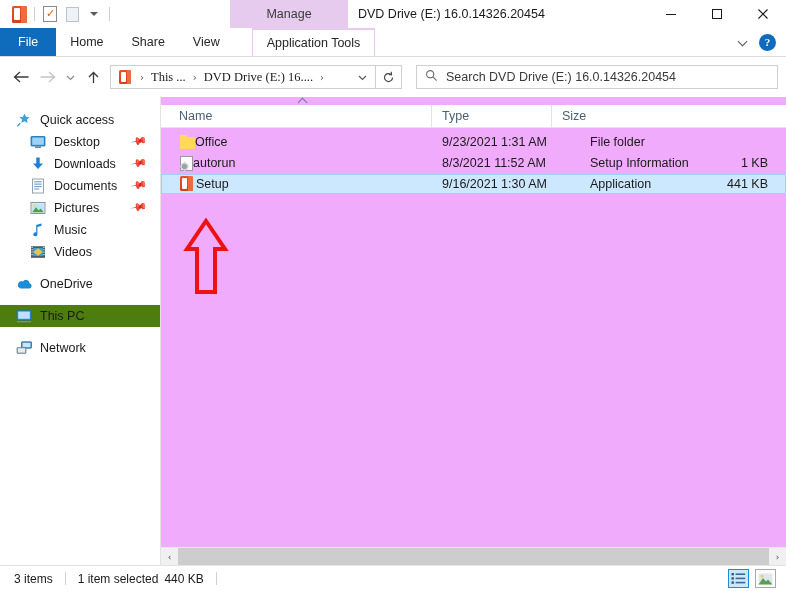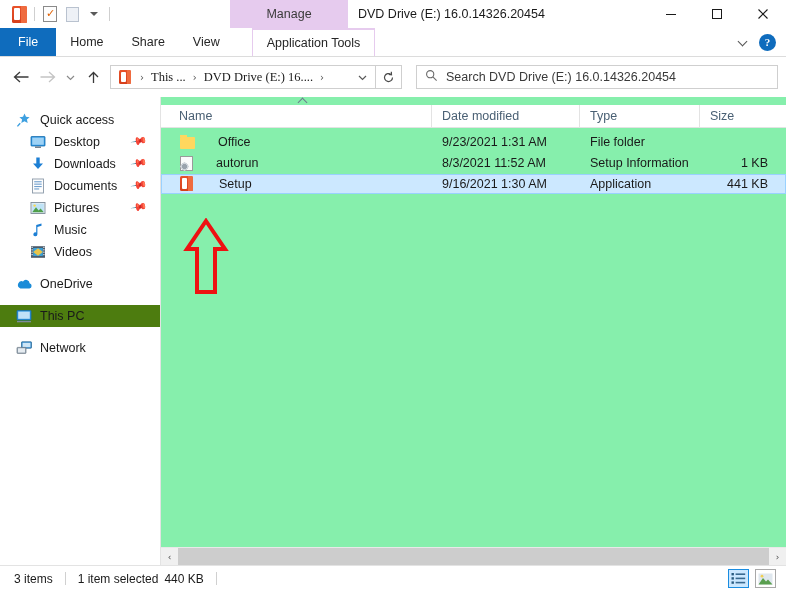--- a/index.html
+++ b/index.html
@@ -226,21 +226,21 @@
   }
   .pin {
     position: absolute; right: 14px; top: 4px;
     color: #8a8a8a; font-size: 11px;
     transform: rotate(35deg);
     font-family: "DejaVu Sans", sans-serif;
   }
 
   .listpane {
     flex: 1; display: flex; flex-direction: column;
-    min-width: 0; background: #86efac;
+    min-width: 0; background: #f0abfc;
     position: relative;
   }
   .sortmark {
     height: 8px; position: relative;
   }
   .sortmark::after {
     content: ""; position: absolute;
     left: 138px; top: 2px;
     width: 6px; height: 6px;
     border-left: 1.5px solid #6b7c8c; border-top: 1.5px solid #6b7c8c;
@@ -274,21 +274,21 @@
   .row.selected {
     background: #cce8ff; border-color: #99d1ff;
   }
   .cell {
     font-size: 12.5px; color: #1a1a1a;
     box-sizing: border-box; overflow: hidden;
     white-space: nowrap;
   }
   .cell-name {
     width: 270px; padding-left: 18px;
-    display: flex; align-items: center; gap: 23px;
+    display: flex; align-items: center; gap: 0;
   }
   .cell-date { width: 148px; padding-left: 10px; }
   .cell-type { width: 120px; padding-left: 10px; }
   .cell-size { width: 78px; padding-right: 10px; text-align: right; }
 
   .ficon { width: 16px; height: 16px; flex: none; position: relative; }
   .ficon.folder {
     background: #ffd75e; border-radius: 1px;
     width: 15px; height: 12px; margin-top: 2px;
   }
@@ -623,23 +623,20 @@
     </div>
 
     <div class="listpane">
 
       <div class="sortmark"></div>
 
       <div class="colhead">
         <div class="col first col-name">
             <span>Name</span>
           </div>
-        <div class="col col-date">
-            <span>Date modified</span>
-          </div>
         <div class="col col-type">
             <span>Type</span>
           </div>
         <div class="col col-size">
             <span>Size</span>
           </div>
       </div>
 
       <div class="rows">
 

